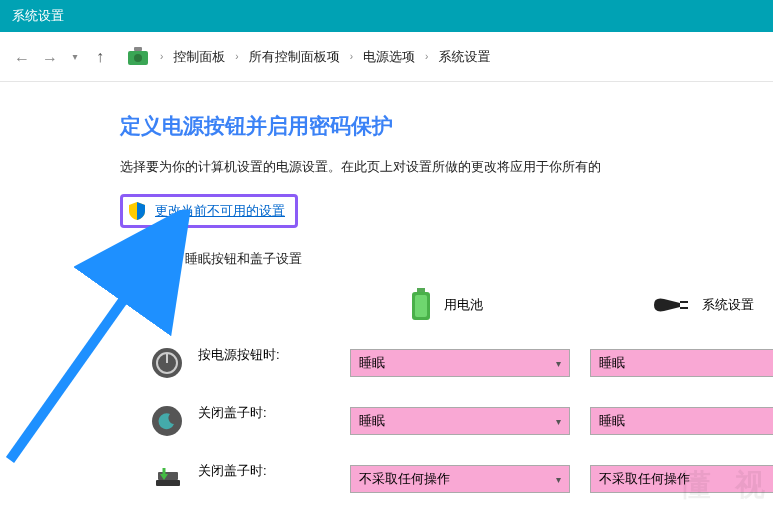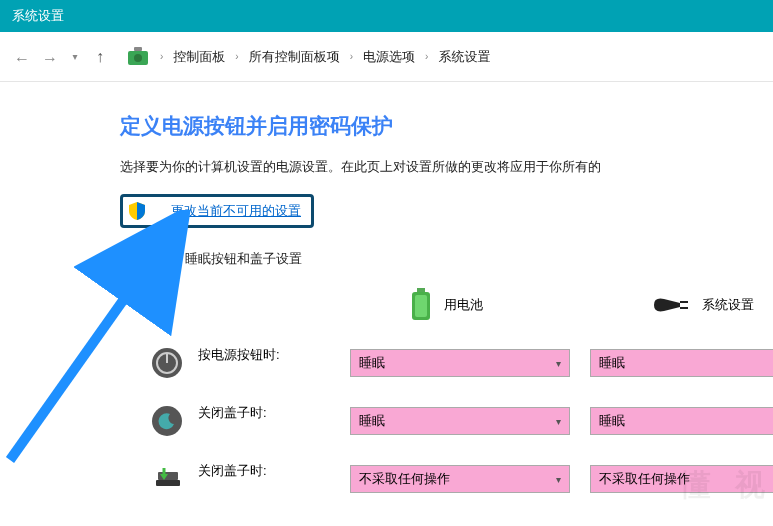--- a/index.html
+++ b/index.html
@@ -59,23 +59,23 @@
       margin-bottom: 18px;
     }
     .page-desc {
       font-size: 13px;
       color: #222;
       margin-bottom: 18px;
     }
     .highlighted-link {
       display: inline-flex;
       align-items: center;
-      gap: 24px;
+      gap: 8px;
       padding: 4px 10px 4px 4px;
-      border: 3px solid #0c4a6e;
+      border: 3px solid #8b5cf6;
       border-radius: 4px;
       margin-bottom: 22px;
     }
     .shield-icon { width: 20px; height: 20px; }
     .link-text {
       color: #0066cc;
       text-decoration: underline;
       font-size: 13px;
       cursor: pointer;
     }

